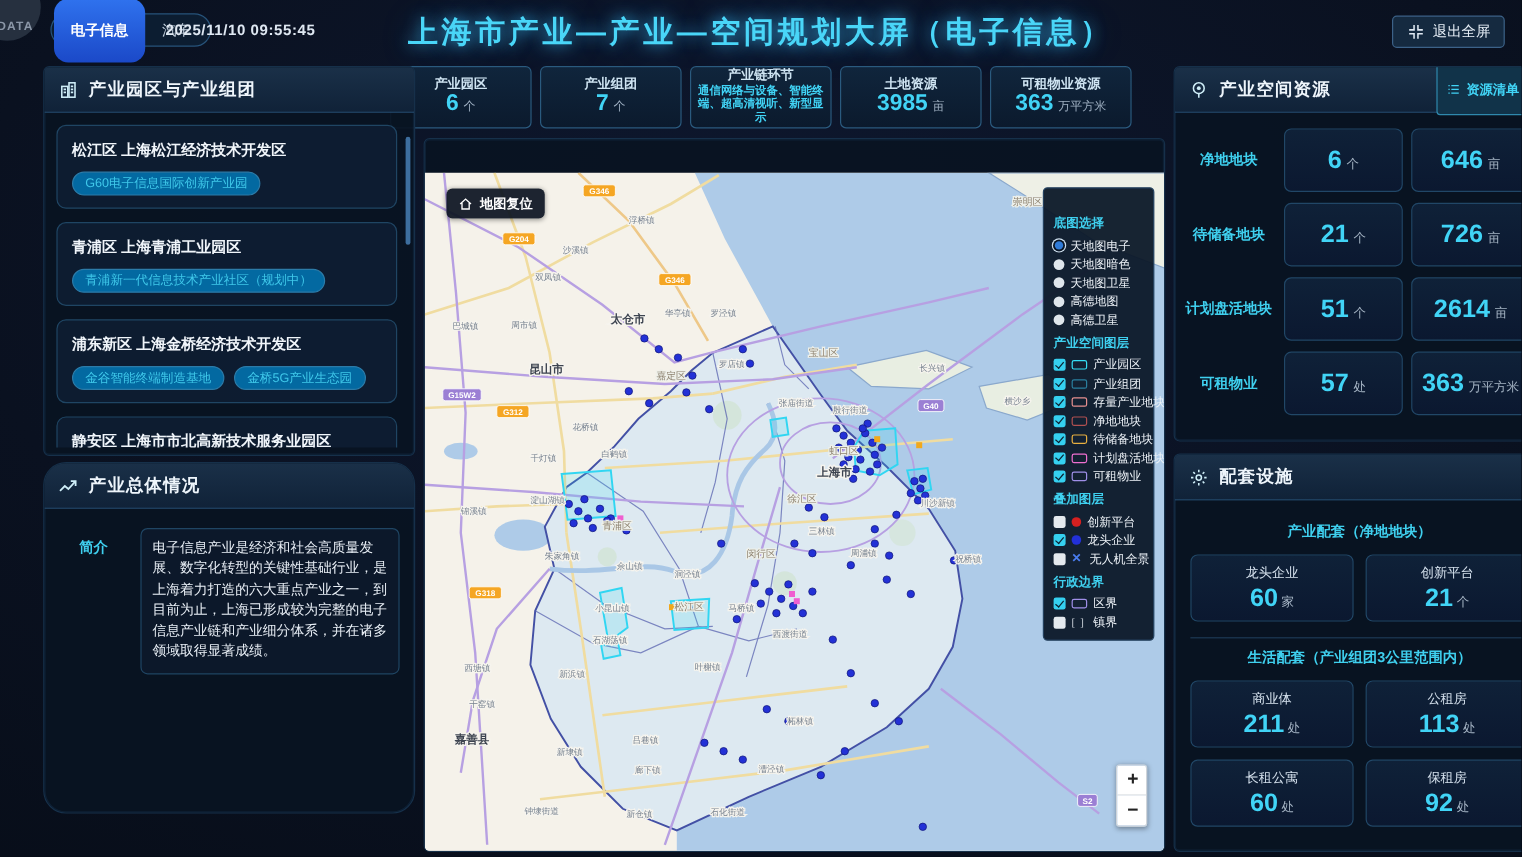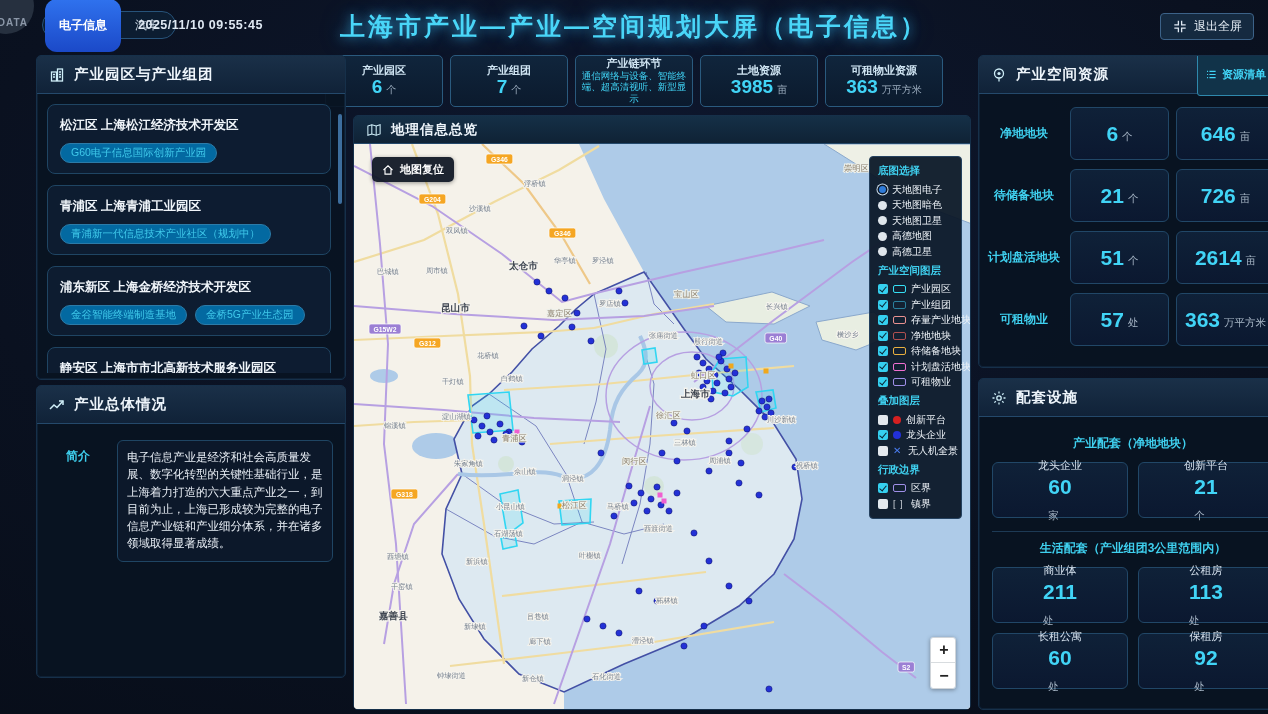--- a/index.html
+++ b/index.html
@@ -32,32 +32,32 @@
   .p-icon { width:16px; height:16px; flex:0 0 16px; color:#bfe9f5; }
 
   
   .stats { position:absolute; left:325px; top:55px; width:618px; height:52px; display:flex; gap:7px; }
   .stat-card { flex:1; border:1px solid #2a5a7e; border-radius:5px; background:linear-gradient(180deg,#10253c,#0b1a2d);
     display:flex; flex-direction:column; align-items:center; justify-content:center; padding:2px 4px; }
   .stat-label { font-size:11px; font-weight:bold; color:#cfe4f2; line-height:1.15; }
   .stat-valrow { display:flex; align-items:baseline; gap:4px; }
   .stat-value { font-size:19px; font-weight:bold; color:#41d4f6; line-height:1.1; }
   .stat-unit { font-size:10px; color:#9fb0c2; }
-  .stat-text { font-size:9.5px; color:#41d4f6; text-align:center; line-height:1.25; font-weight:normal; }
+  .stat-text { font-size:9.5px; color:#41d4f6; text-align:center; line-height:1.25; font-weight:bold; }
 
   
   .parks-panel { left:8px; top:55px; width:310px; height:325px; }
   .parks-list { position:absolute; inset:38px 4px 6px 8px; padding:10px 10px 0 2px; overflow:hidden; }
   .park-card { border:1px solid #1f4563; border-radius:8px; background:rgba(16,33,55,.7); padding:12px 12px 10px; margin-bottom:11px; cursor:pointer; }
   .park-name { font-size:12.5px; font-weight:bold; color:#f0f5fa; margin-bottom:9px; }
   .park-tags { display:flex; gap:8px; flex-wrap:wrap; }
   .park-tag { font-size:10.5px; color:#3fc8ea; border:1px solid #2c7ba8; background:#0369a1; border-radius:11px; padding:2px 10px; white-space:nowrap; }
   .scroll-thumb { position:absolute; right:3px; top:58px; width:4px; height:90px; border-radius:2px; background:#3d6e9e; }
 
-  .overview-panel { left:8px; top:385px; width:310px; height:293px; }
+  .overview-panel { left:8px; top:385px; width:310px; height:293px;border-radius:19px; }
   .ov-body { padding:16px 12px 0 10px; }
   .ov-row { display:flex; gap:8px; margin-bottom:13px; }
   .ov-label { flex:0 0 62px; padding-top:8px; font-size:12px; font-weight:bold; color:#3fd0ef; text-align:center; }
   .ov-text { flex:1; border:1px solid #1f4563; border-radius:6px; background:rgba(13,27,46,.75);
     padding:8px 9px; font-size:11.5px; line-height:1.5; color:#e9eff6; }
 
   
   .map-panel { left:325px; top:115px; width:618px; height:595px; }
   .p-head.map-head { height:28px; background:linear-gradient(180deg,#153047,#0f2235); }
   .map-head .p-title { font-size:13.5px; }
@@ -67,21 +67,21 @@
     background:rgba(10,18,32,.92); border-radius:5px; padding:0 10px; color:#fff; font-size:11px; font-weight:bold; cursor:pointer;
     box-shadow:0 1px 4px rgba(0,0,0,.4); }
   .zoom-ctl { position:absolute; right:14px; bottom:20px; width:26px; border-radius:3px; overflow:hidden;
     box-shadow:0 1px 4px rgba(0,0,0,.35); border:1px solid #cfd4d9; }
   .zoom-btn { width:26px; height:25px; background:#fff; color:#222; font-size:16px; font-weight:bold;
     display:flex; align-items:center; justify-content:center; cursor:pointer; }
   .zoom-btn:first-child { border-bottom:1px solid #d8dcdf; }
 
   
   .legend { position:absolute; right:8px; top:12px; width:93px; background:rgba(10,22,38,.94);
-    border:1px solid #24415f; border-radius:4px; padding:7px 8px 6px; }
+    border:1px solid #24415f; border-radius:4px; padding:22px 8px 6px;font-family:Liberation Serif, serif; }
   .lg-title { font-size:10.5px; font-weight:bold; color:#3fd0ef; margin:4px 0 4px; }
   .lg-title:first-child { margin-top:0; }
   .lg-row { display:flex; align-items:center; gap:5px; height:15.5px; font-size:10px; color:#eef3f8; cursor:pointer; white-space:nowrap; }
   .radio { width:9px; height:9px; border-radius:50%; background:#dfe6ec; flex:0 0 9px; }
   .radio.sel { background:#2f7bd8; box-shadow:0 0 0 1.5px #0a1626, 0 0 0 2.5px #cfe0ee; width:7px; height:7px; flex-basis:7px; margin:1px; }
   .cbx { width:10px; height:10px; border-radius:2px; background:#e4e9ee; flex:0 0 10px; position:relative; }
   .cbx.on { background:#35d0f0; }
   .cbx.on::after { content:""; position:absolute; left:2.5px; top:0.5px; width:3px; height:6px;
     border:solid #0a2030; border-width:0 1.6px 1.6px 0; transform:rotate(40deg); }
   .swatch { width:13px; height:8px; border-radius:2px; border:1.6px solid; flex:0 0 13px; }
@@ -101,21 +101,21 @@
   .val-num { font-size:21px; font-weight:bold; color:#41d4f6; }
   .val-unit { font-size:10.5px; color:#a7b6c6; padding-top:7px; }
 
   .fac-panel { left:950px; top:378px; width:310px; height:332px; }
   .fac-body { padding:10px 13px 0; }
   .fac-sub { text-align:center; font-size:12px; font-weight:bold; color:#3fd0ef; margin:8px 0 10px; }
   .fac-grid { display:flex; flex-wrap:wrap; gap:10px; }
   .fac-card { width:calc(50% - 5px); height:56px; border:1px solid #214767; border-radius:6px;
     background:linear-gradient(180deg,#0f2138,#0b1830); display:flex; flex-direction:column; align-items:center; justify-content:center; }
   .fac-label { font-size:11px; color:#d6e2ee; margin-bottom:2px; }
-  .fac-valrow { display:flex; align-items:baseline; gap:3px;flex-direction:column; }
+  .fac-valrow { display:flex; align-items:baseline; gap:3px; }
   .fac-divider { border-top:1px solid #1d3a55; margin:13px 0 2px; }
 
   
   .m-town { font-size:7.2px; fill:#76818f; paint-order:stroke; stroke:#f6f4ee; stroke-width:2px; }
   .m-district { font-size:8.2px; fill:#8d8270; paint-order:stroke; stroke:#eef0ea; stroke-width:2px; }
   .m-city { font-size:9.6px; font-weight:bold; fill:#3d4450; paint-order:stroke; stroke:#f6f4ee; stroke-width:2.4px; }
   .m-shield { font-size:6.8px; font-weight:bold; fill:#ffffff; }
 </style>
 </head>
 <body>
@@ -226,29 +226,20 @@
     </div>
     <div class="ov-body" id="overview">
         <div class="ov-row">
           <div class="ov-label">简介</div>
           <div class="ov-text">电子信息产业是经济和社会高质量发展、数字化转型的关键性基础行业，是上海着力打造的六大重点产业之一，到目前为止，上海已形成较为完整的电子信息产业链和产业细分体系，并在诸多领域取得显著成绩。</div>
         </div>
       </div>
   </div>
 
   <div class="panel map-panel">
-    <div class="p-head map-head">
-      <svg class="p-icon" style="width:14px;height:14px" viewBox="0 0 16 16">
-        <g fill="none" stroke="#cfeef8" stroke-width="1.2">
-          <path d="M1,3.5 L5.5,2 L10.5,3.5 L15,2 L15,12.5 L10.5,14 L5.5,12.5 L1,14 Z"></path>
-          <path d="M5.5,2 V12.5 M10.5,3.5 V14"></path>
-        </g>
-      </svg>
-      <span class="p-title">地理信息总览</span>
-    </div>
     <div class="map-body">
       <svg id="mapsvg" width="618" height="567" viewBox="0 0 618 567">
 
         <rect x="0" y="0" width="618" height="567" fill="#f5f2ea"></rect>
 
         <path d="M225,0 L618,0 L618,567 L210,567 L210,548 L270,520 L330,495 L385,462 L420,430 L440,395 L448,355 L442,315 L420,280 L385,245 L352,215 L330,185 L290,128 L250,55 Z" fill="#aecbe8"></path>
         <ellipse cx="82" cy="302" rx="24" ry="13" fill="#aecbe8"></ellipse>
         <ellipse cx="30" cy="232" rx="14" ry="7" fill="#aecbe8"></ellipse>
 
         <path d="M470,0 L618,0 L618,80 L560,58 L505,22 Z" fill="#eef0e6" stroke="#8aa8cc" stroke-width="1"></path>

